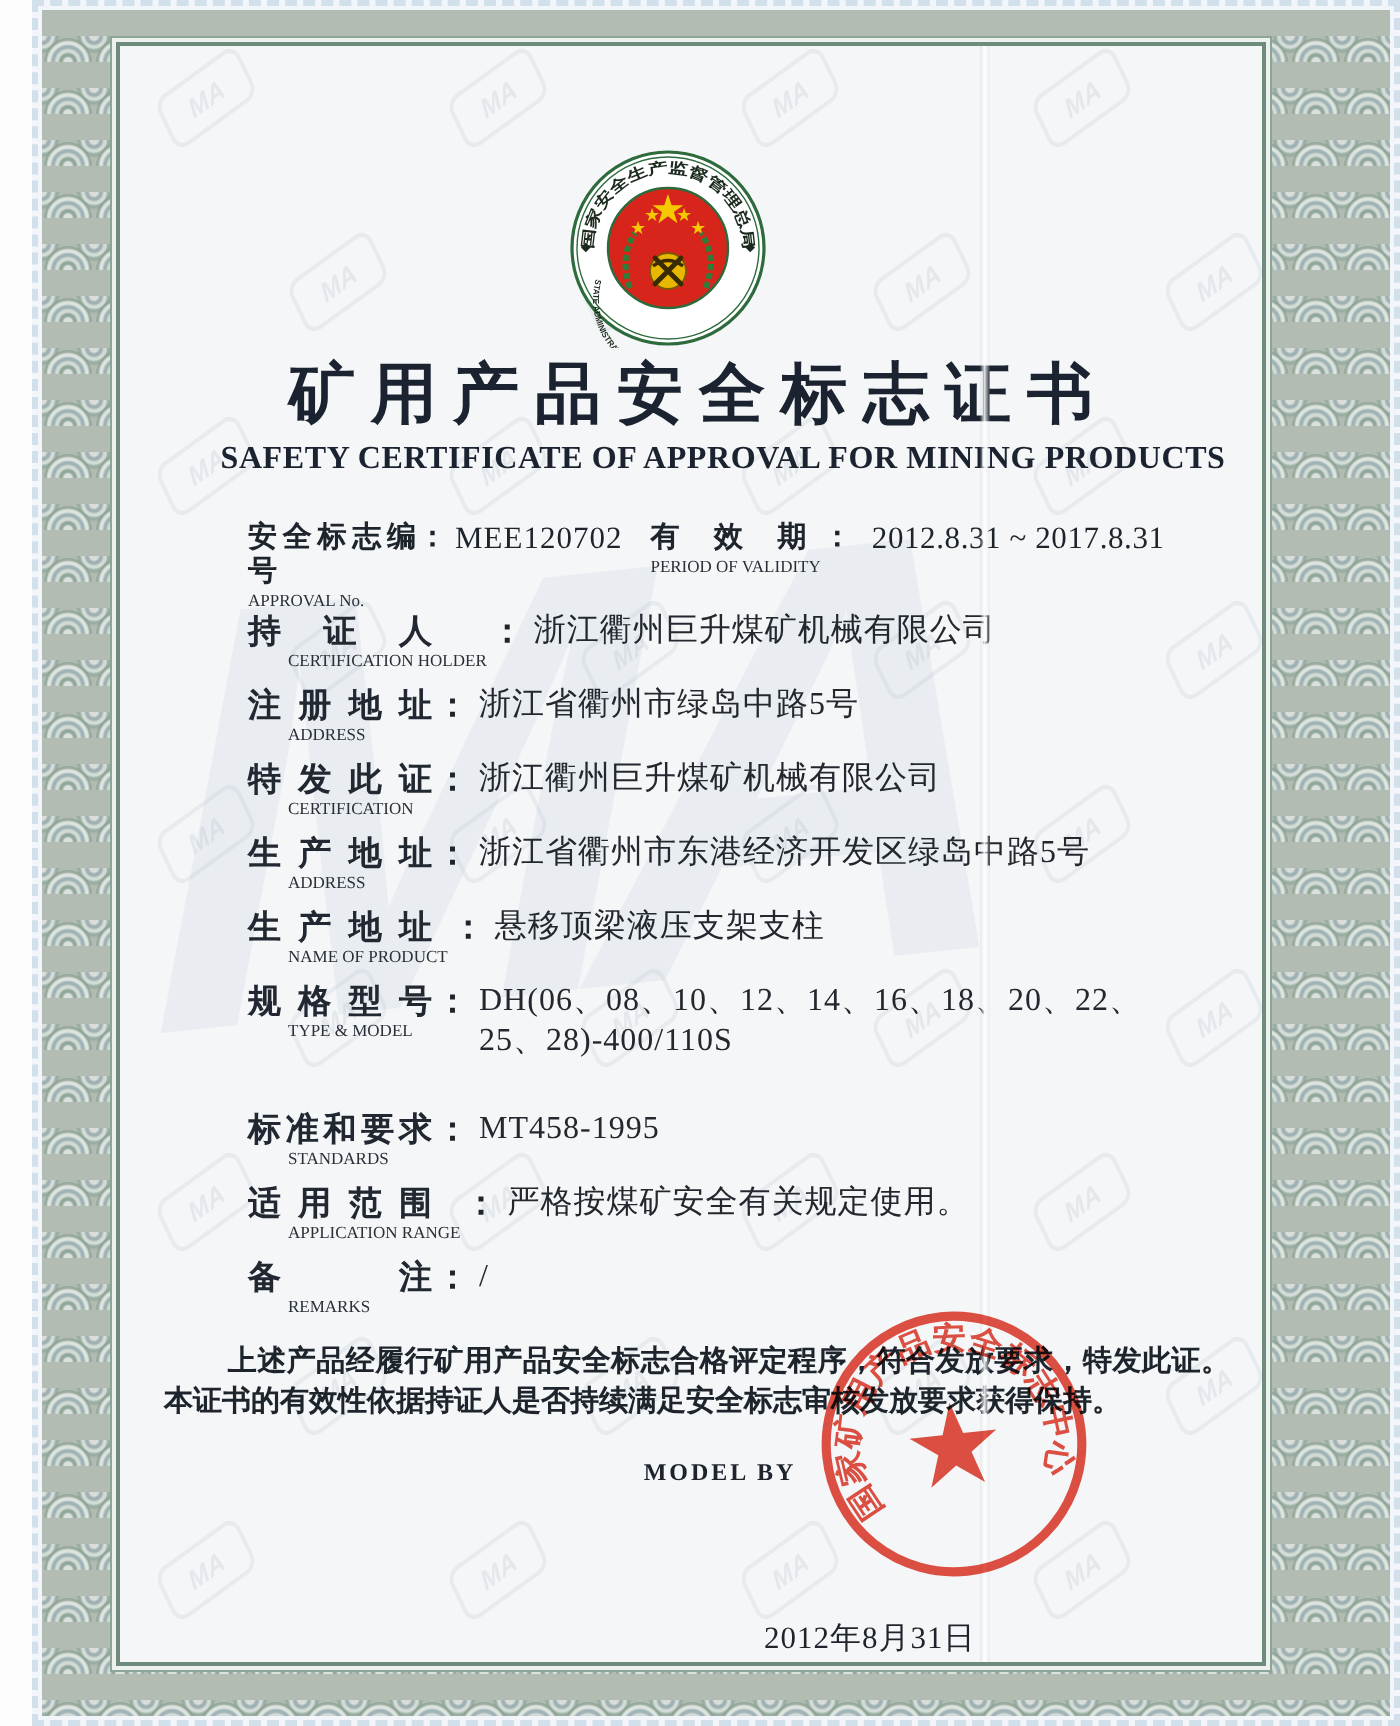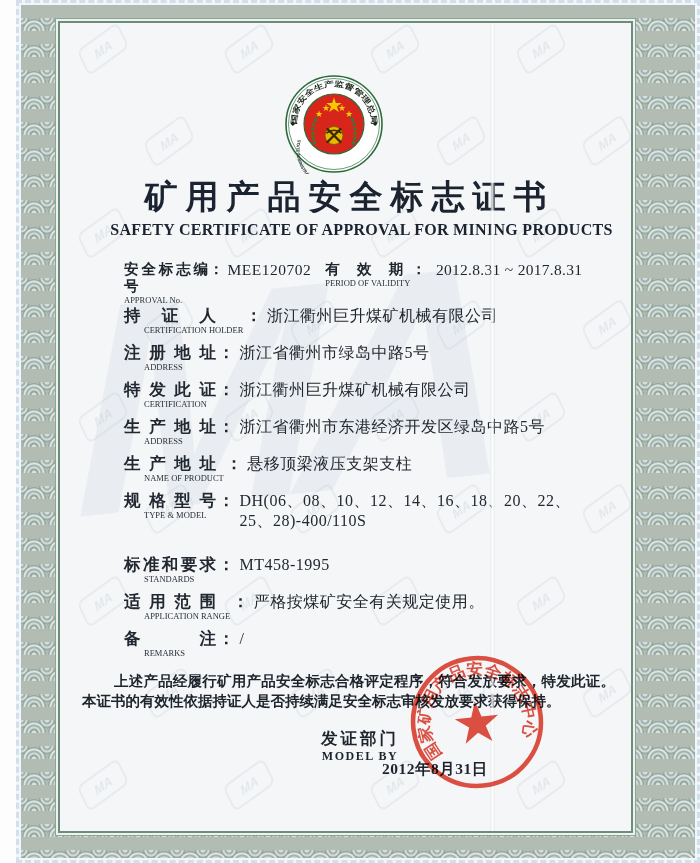--- a/index.html
+++ b/index.html
@@ -60,22 +60,22 @@
   .colon{font-size:16.5px;font-weight:700;line-height:19px;margin:0 5px 0 2px;}
   .fvalue{font-size:16px;font-weight:400;line-height:20px;width:352px;color:#23282f;letter-spacing:.5px;}
   
   .declaration{position:absolute;top:648px;left:22px;right:16px;z-index:1;
                font-size:14.5px;font-weight:700;line-height:20px;text-align:justify;
                text-indent:2.2em;color:#1d242c;}
   
   .issuer{position:absolute;top:706px;left:60px;width:480px;text-align:center;z-index:1;}
   .issuer .icn{font-size:16.5px;font-weight:700;letter-spacing:3px;line-height:20px;}
   .issuer .ien{font-size:12px;font-weight:700;letter-spacing:1.5px;line-height:14px;}
-  .issue-date{position:absolute;top:736px;left:322px;z-index:1;
-              font-size:15.5px;font-weight:700;letter-spacing:.5px;}
+  .issue-date{position:absolute;top:786px;left:322px;z-index:1;
+              font-size:15.5px;font-weight:400;letter-spacing:.5px;}
   .seal{position:absolute;left:346px;top:628px;width:142px;height:142px;z-index:4;
         mix-blend-mode:multiply;opacity:.88;transform:rotate(-6deg);}
 </style>
 </head>
 <body>
 
 <div class="page">
   <div class="band"></div>
 
   <div class="paper">
@@ -248,21 +248,20 @@
         <span class="en">REMARKS</span>
       </span>
       <span class="colon">：</span>
       <span class="fvalue">/</span>
     </div>
   </div>
 
     <div class="declaration">上述产品经履行矿用产品安全标志合格评定程序，符合发放要求，特发此证。本证书的有效性依据持证人是否持续满足安全标志审核发放要求获得保持。</div>
 
     <div class="issuer">
-      <div class="icn">发证部门</div>
       <div class="ien">MODEL BY</div>
     </div>
     <div class="issue-date">2012年8月31日</div>
 
     <svg class="seal" viewBox="0 0 140 140">
       <circle cx="70" cy="70" r="63" fill="none" stroke="#e23a2a" stroke-width="4.5"></circle>
       <defs>
         <path id="sealArc" d="M 34 100.2 A 47 47 0 1 1 106 100.2" fill="none"></path>
       </defs>
       <text font-size="15.5" font-weight="700" fill="#e23a2a" font-family="Liberation Serif, serif">

